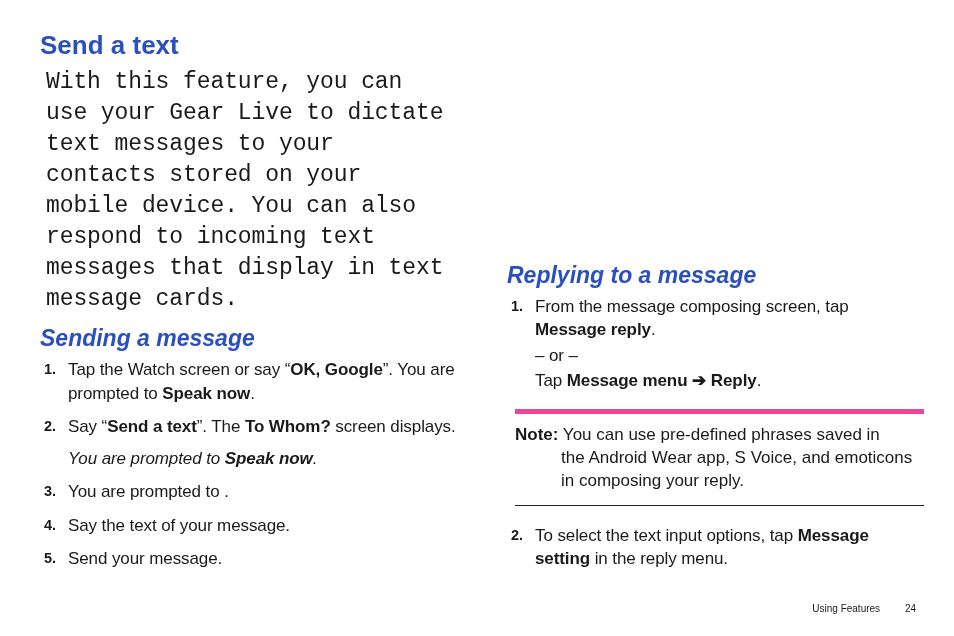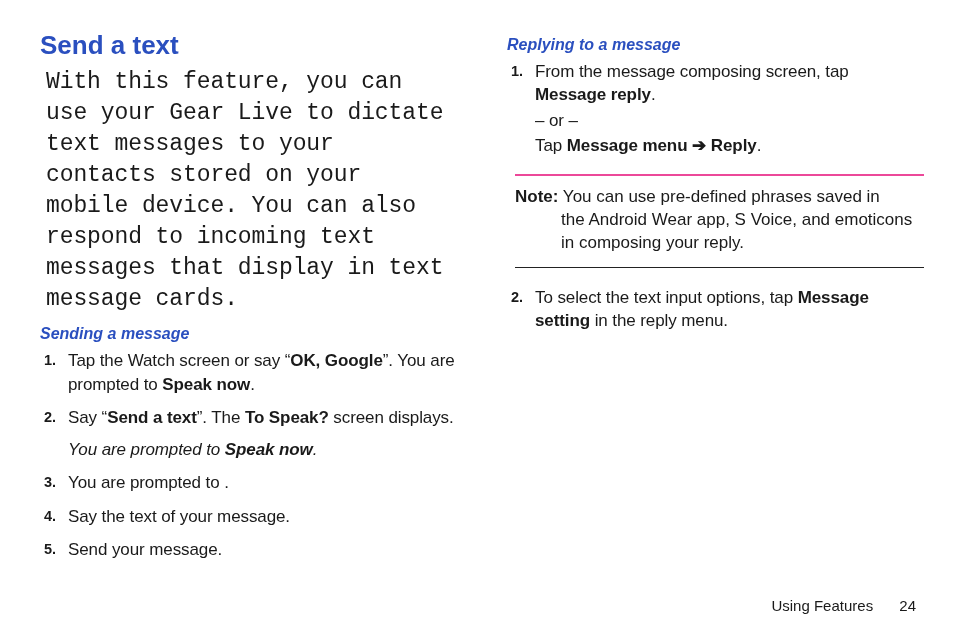--- a/index.html
+++ b/index.html
@@ -9,20 +9,21 @@
     height: 636px;
     background: #fff;
     font-family: Arial, Helvetica, sans-serif;
     color: #1a1a1a;
     position: relative;
   }
   .page {
     padding: 30px 30px 0 40px;
     display: flex;
     gap: 50px;
+    align-items: flex-end;
   }
   .col {
     flex: 1;
     min-width: 0;
   }
   .title {
     color: #2a4fbf;
     font-size: 26px;
     font-weight: 700;
     margin: 0 0 6px 0;
@@ -32,21 +33,21 @@
     font-size: 23px;
     line-height: 1.35;
     margin: 0 0 10px 6px;
     letter-spacing: -0.1px;
     font-family: Liberation Mono, monospace;
   }
   .subhead {
     color: #2a4fbf;
     font-weight: 700;
     font-style: italic;
-    font-size: 16px;
+    font-size: 23px;
     margin: 6px 0 6px 0;
   }
   .steps {
     list-style: none;
     padding: 0 0 0 28px;
     margin: 0;
   }
   .steps li {
     position: relative;
     font-size: 17px;
@@ -61,57 +62,57 @@
     font-weight: 700;
     font-size: 14.5px;
   }
   .steps li .body-line { display: block; }
   .bold { font-weight: 700; }
   .arrow {
     display: inline-block;
     font-weight: 700;
   }
   .note-block {
-    border-top: 2px solid #ec4899;
+    border-top: 5px solid #ec4899;
     border-bottom: 1px solid #222;
     padding: 10px 0 12px 0;
     margin: 16px 0 18px 8px;
     font-size: 17px;
     line-height: 1.35;
   }
   .note-label { font-weight: 700; }
   .note-cont {
     padding-left: 46px;
     display: block;
   }
   .footer {
     position: absolute;
     right: 38px;
     bottom: 22px;
-    font-size: 15px;
+    font-size: 10px;
   }
   .pn { margin-left: 22px; }
 </style>
 </head>
 <body>
 
 <div class="page">
 
   <div class="col">
     <h1 class="title">Send a text</h1>
     <p class="intro">With this feature, you can use your Gear Live to dictate text messages to your contacts stored on your mobile device. You can also respond to incoming text messages that display in text message cards.</p>
     <div class="subhead">Sending a message</div>
     <ol class="steps" id="left-steps">
         <li>
           <span class="num">1.</span>
           <span class="body-line"><span>Tap the Watch screen or say “</span><span class="bold">OK, Google</span><span>”. You are prompted to </span><span class="bold">Speak now</span><span>.</span></span>
         </li>
         <li>
           <span class="num">2.</span>
-          <span class="body-line"><span>Say “</span><span class="bold">Send a text</span><span>”. The </span><span class="bold">To Speak?</span><span> screen displays.</span></span>
+          <span class="body-line"><span>Say “</span><span class="bold">Send a text</span><span>”. The </span><span class="bold">To Whom?</span><span> screen displays.</span></span>
           <span class="body-line" style="margin-top: 8px; font-style: italic;"><span>You are prompted to </span><span class="bold">Speak now</span><span>.</span></span>
         </li>
         <li>
           <span class="num">3.</span>
           <span class="body-line" style="margin-top: 4px;"><span>You are prompted to .</span></span>
         </li>
         <li>
           <span class="num">4.</span>
           <span class="body-line"><span>Say the text of your message.</span></span>
         </li>

